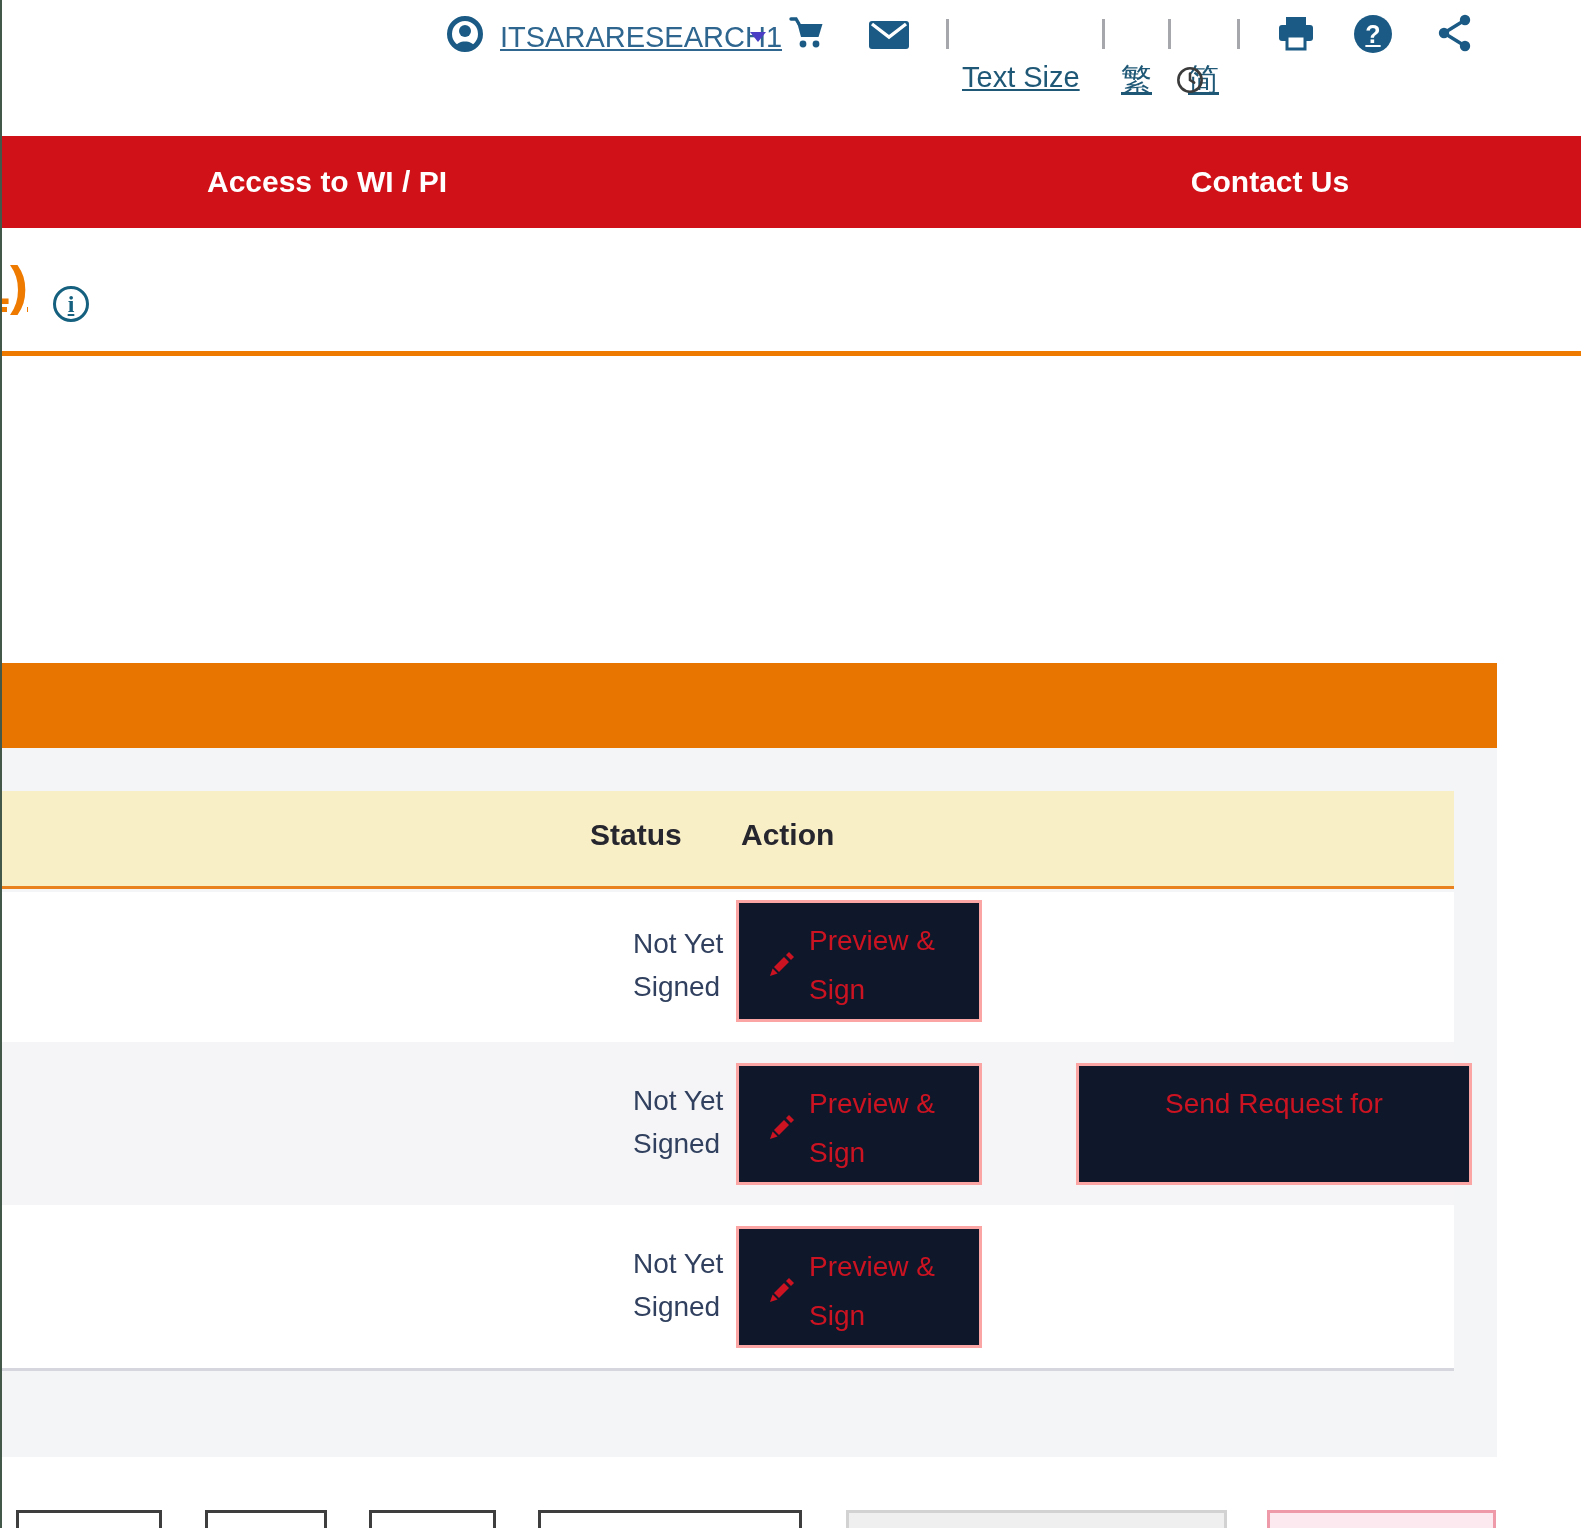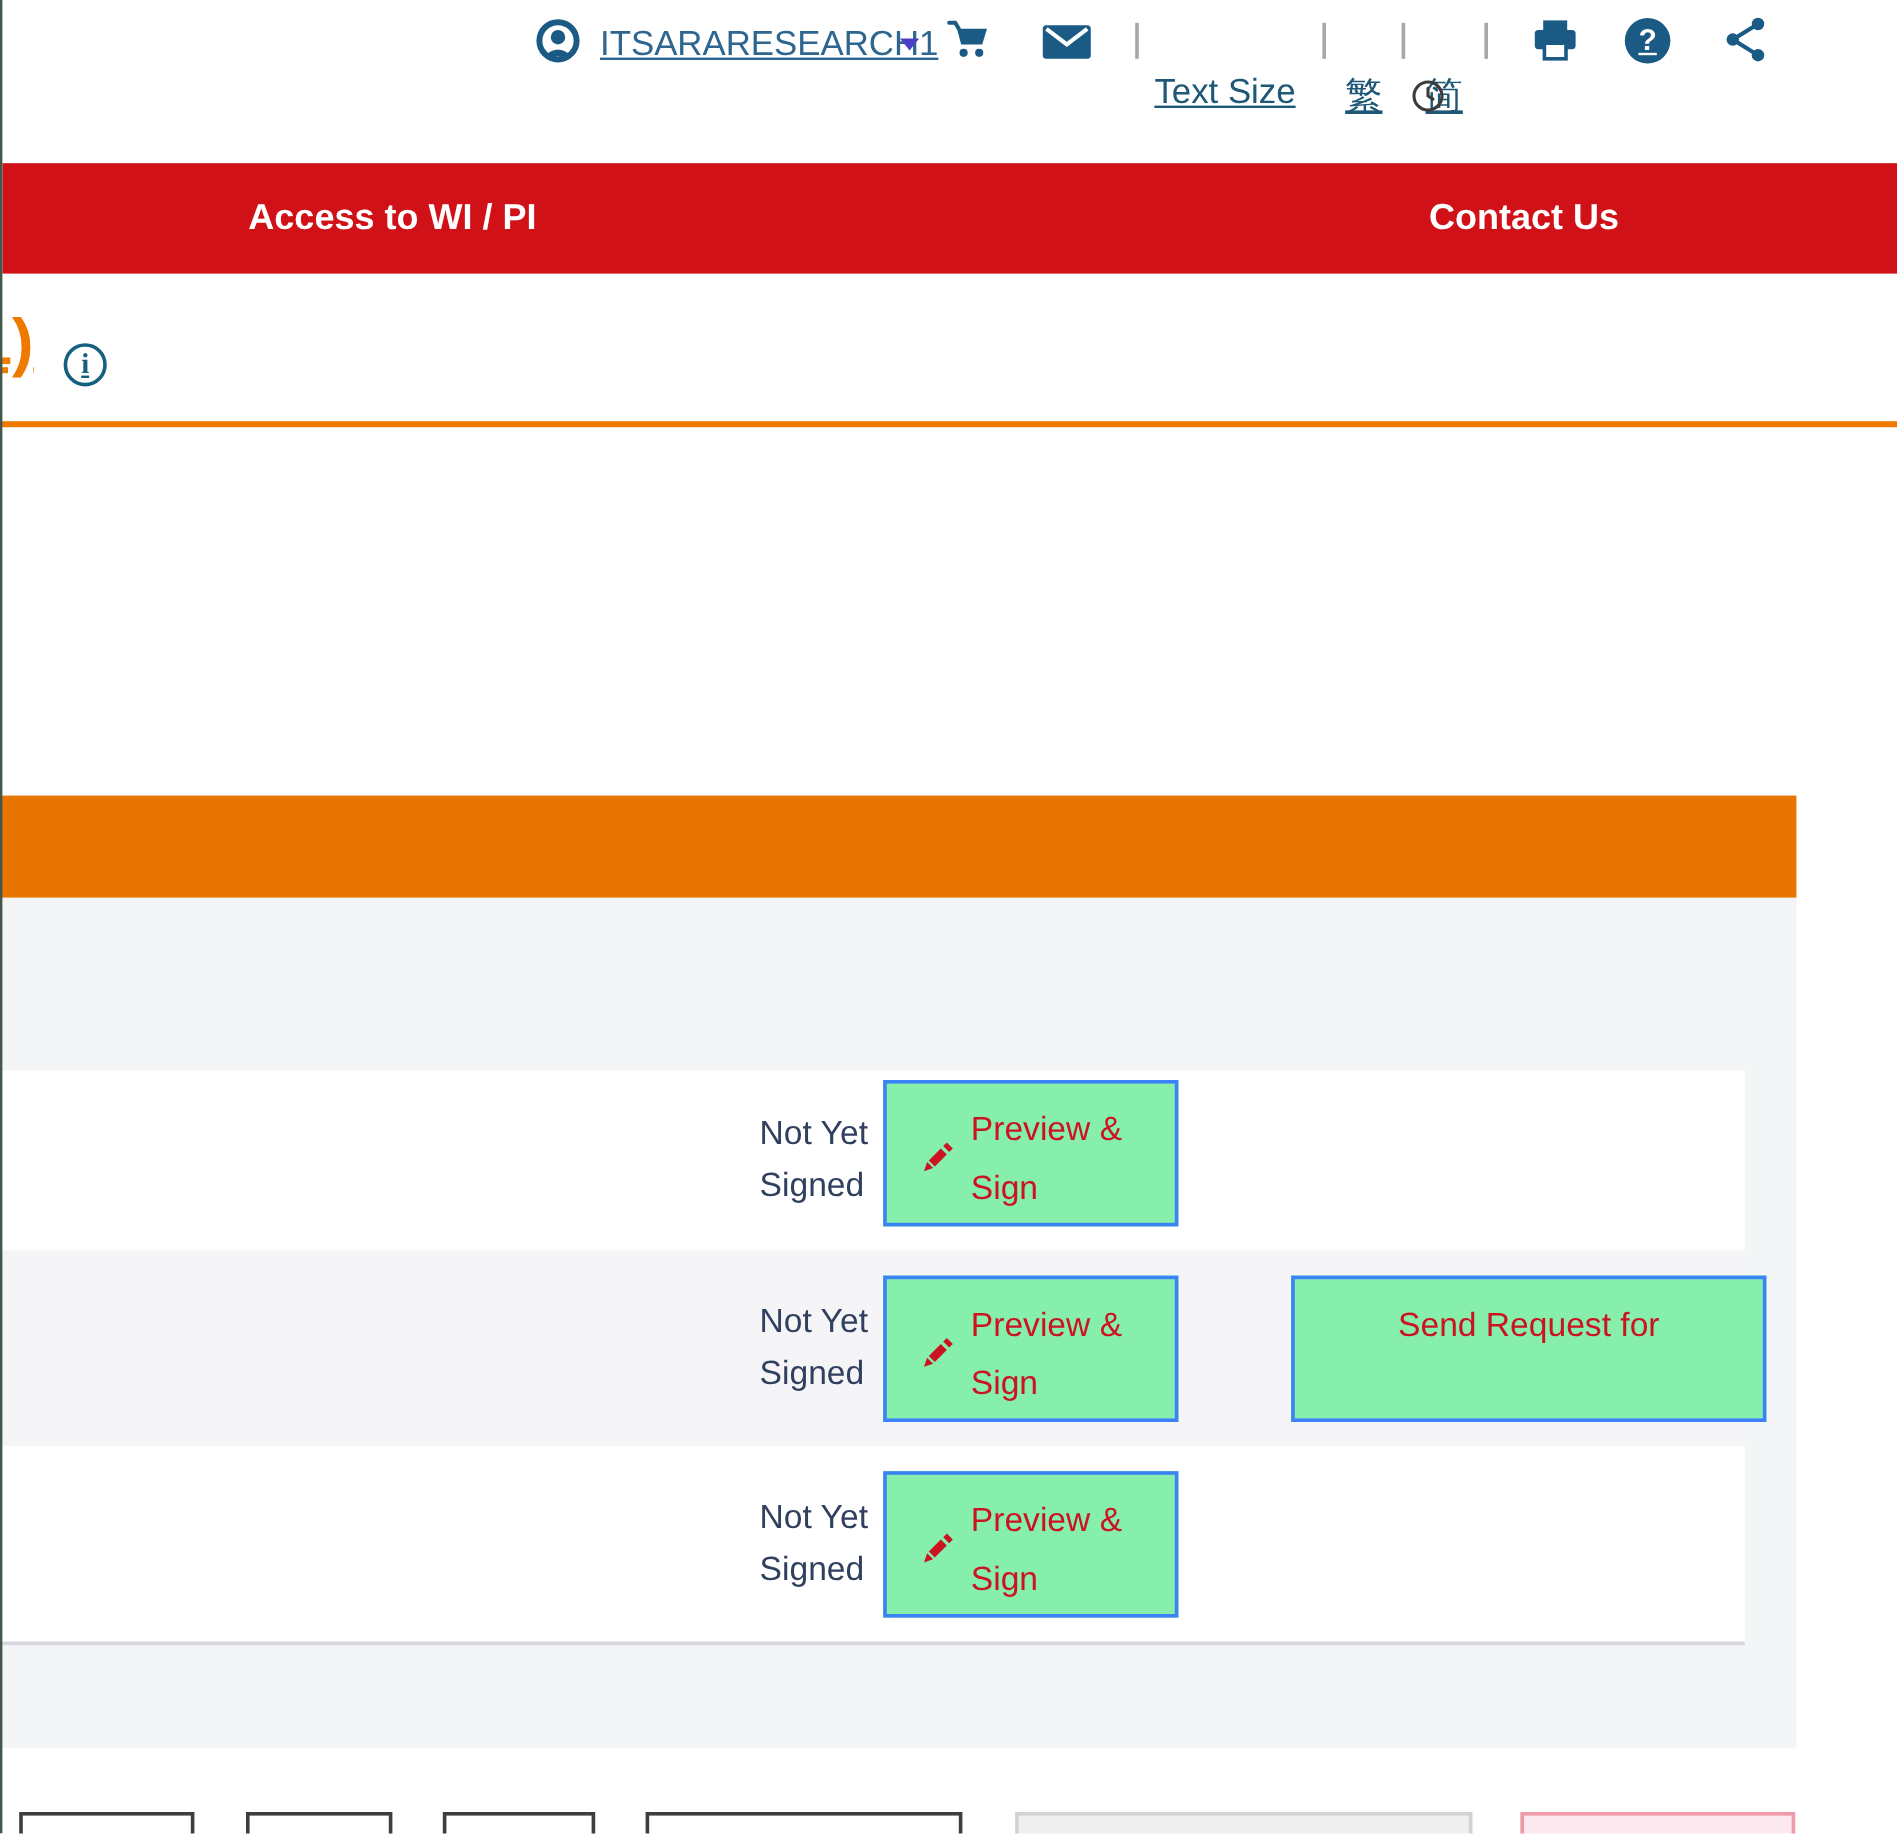--- a/index.html
+++ b/index.html
@@ -43,21 +43,21 @@
   .card { left:0; top:128px; width:1454px; height:580px; }
   .thead { left:0; top:0; width:1454px; height:98px; background:#f9efc6; border-bottom:3px solid #e8811e; }
   .th { position:absolute; top:27px; font-size:30px; font-weight:bold; color:#26262e; }
   .row { position:absolute; left:0; width:1454px; }
   .r1 { top:101px; height:150px; background:#fff; }
   .r2 { top:251px; height:163px; background:#f5f5f7; }
   .r3 { top:414px; height:163px; background:#fff; }
   .card-rule { left:0; top:577px; width:1454px; height:3px; background:#d6d6df; }
   .status { position:absolute; left:585px; top:50%; transform:translateY(-52%);
             font-size:28px; color:#30405e; line-height:43px;margin-left:48px; }
-  .btn-red { position:absolute; height:122px; border:3px solid #3b82f6; background:#86efac; color:#cc1322; cursor:pointer; }
+  .btn-red { position:absolute; height:122px; border:3px solid #fca5a5; background:#0f172a; color:#cc1322; cursor:pointer; }
   .btn-preview { left:736px; width:246px; }
   .btn-preview .txt { position:absolute; left:70px; top:13px; font-size:28px; line-height:49px; }
   .btn-preview svg { position:absolute; left:24px; top:44px; }
   .btn-send { left:1076px; width:396px; top:21px; }
   .btn-send .txt { position:absolute; left:0; top:13px; width:100%; text-align:center; font-size:28px; line-height:49px; }
 
   
   .b-btn { position:absolute; top:1510px; height:52px; background:#fff; border:3px solid #3e3e3e; cursor:pointer; }
   .b-gray { background:#efefef; border:3px solid #d2d2d2; }
   .b-pink { background:#fce9ef; border:3px solid #ee9aa8; }
@@ -158,20 +158,24 @@
   <div class="abs step-label" style="left:930px;top:517px;width:400px;">
     <div>Payment &amp;</div>
     <div>Acknowledgement</div>
   </div>
 </div>
 
 <div class="abs content-bg">
   <div class="abs banner"></div>
 
   <div class="abs card">
+    <div class="abs thead">
+      <span class="th" style="left:590px;">Status</span>
+      <span class="th" style="left:741px;">Action</span>
+    </div>
 
     <div class="row r1">
       <div class="status">
         <div>Not Yet</div>
         <div>Signed</div>
       </div>
       <div class="btn-red btn-preview" style="top:8px;">
         <svg width="34" height="34" viewBox="0 0 34 34">
           <path d="M7 29 L9.6 21.4 L14.6 26.4 Z" fill="#cc1322"></path>
           <path d="M11 20 L21 10 L26 15 L16 25 Z" fill="#cc1322"></path>

